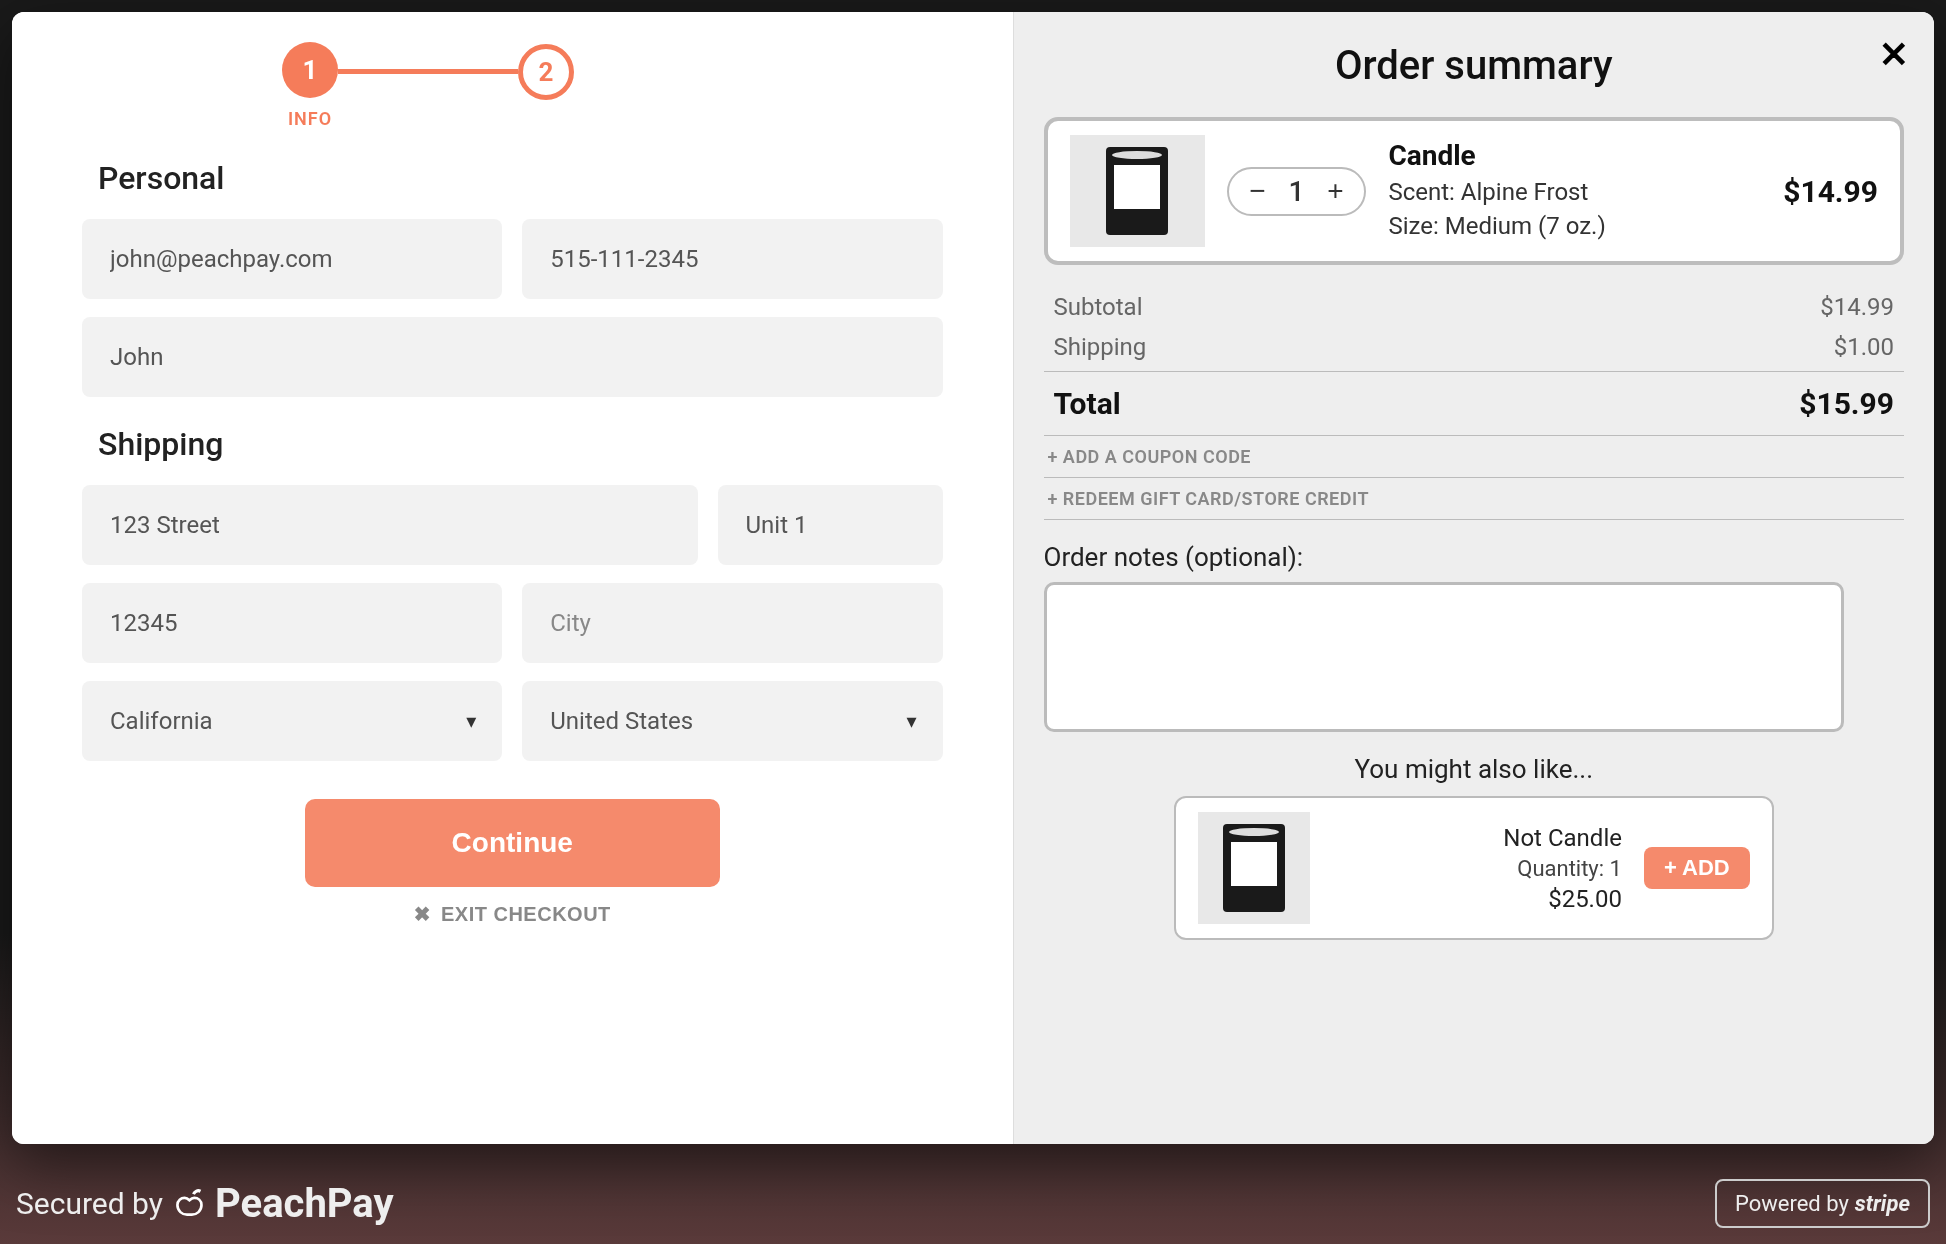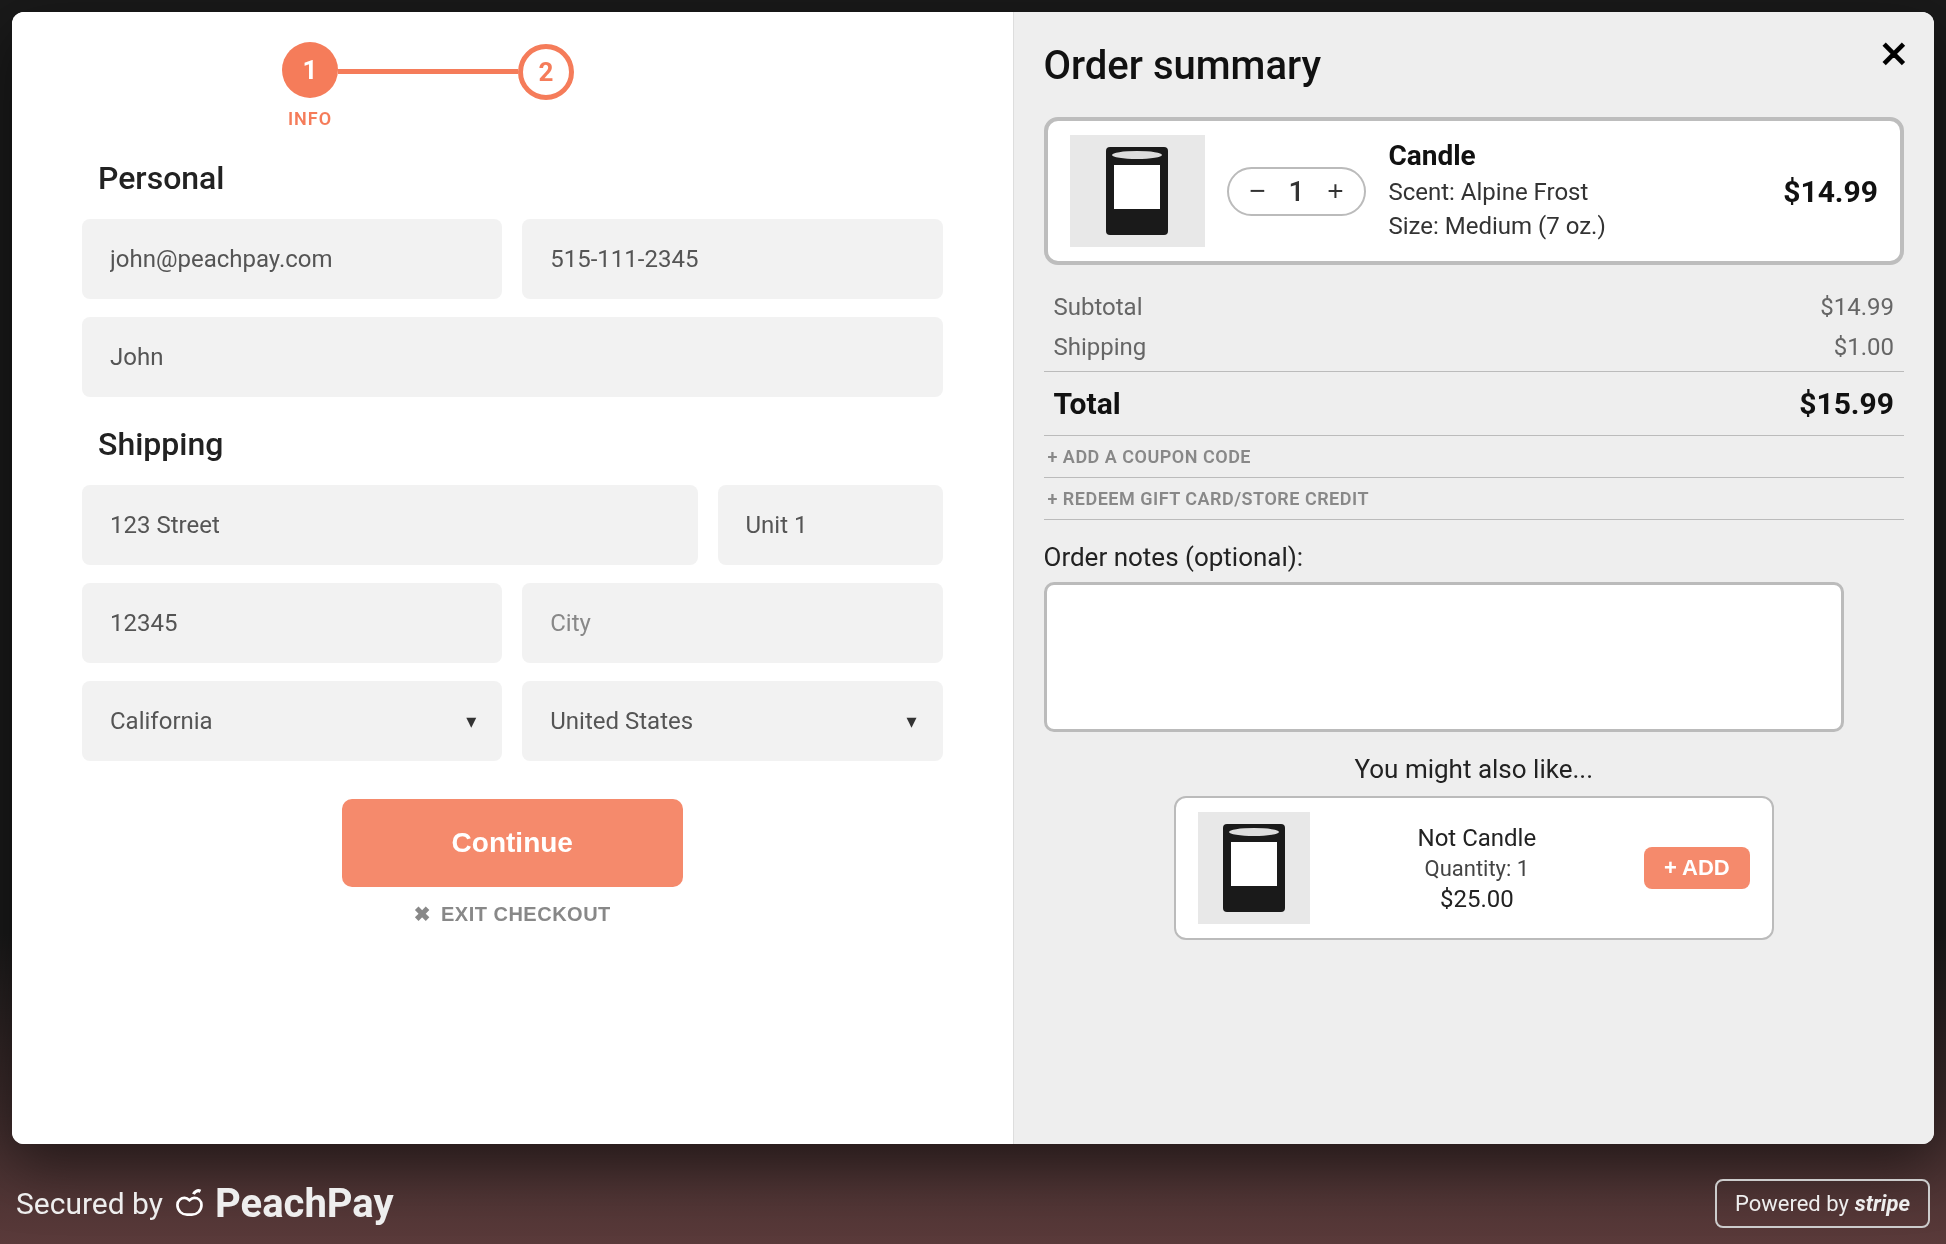--- a/index.html
+++ b/index.html
@@ -135,21 +135,21 @@
       font-size: 20px;
       color: #333;
       pointer-events: none;
     }
     .input-field.half { flex: 1; }
     .input-field.narrow { flex: 0 0 225px; }
     .input-field.wide { flex: 1; }
     .continue-button {
       display: block;
       margin: 38px auto 0 auto;
-      width: 341px;
+      width: 415px;
       padding: 28px;
       background: #f58a6c;
       color: #fff;
       font-size: 28px;
       font-weight: 600;
       text-align: center;
       border: none;
       border-radius: 10px;
       cursor: pointer;
     }
@@ -166,20 +166,21 @@
       letter-spacing: 0.5px;
       background: none;
       border: none;
     }
     
     .summary-title {
       font-size: 40px;
       font-weight: 500;
       color: #111;
       margin-bottom: 28px;
+      text-align: center;
     }
     .product-card {
       background: #fff;
       border: 4px solid #bdbdbd;
       border-radius: 14px;
       padding: 14px 22px;
       display: flex;
       align-items: center;
       gap: 22px;
       margin-bottom: 22px;
@@ -327,21 +328,21 @@
     }
     .suggest-image {
       width: 112px;
       height: 112px;
       background: #e8e8e8;
       position: relative;
       flex-shrink: 0;
     }
     .suggest-info {
       flex: 1;
-      text-align: center;
+      text-align: right;
     }
     .suggest-name { font-size: 24px; color: #222; margin-bottom: 4px; }
     .suggest-qty { font-size: 22px; color: #444; margin-bottom: 4px; }
     .suggest-price { font-size: 24px; color: #222; }
     .add-button {
       background: #f58a6c;
       color: #fff;
       font-size: 22px;
       font-weight: 600;
       padding: 8px 20px;

